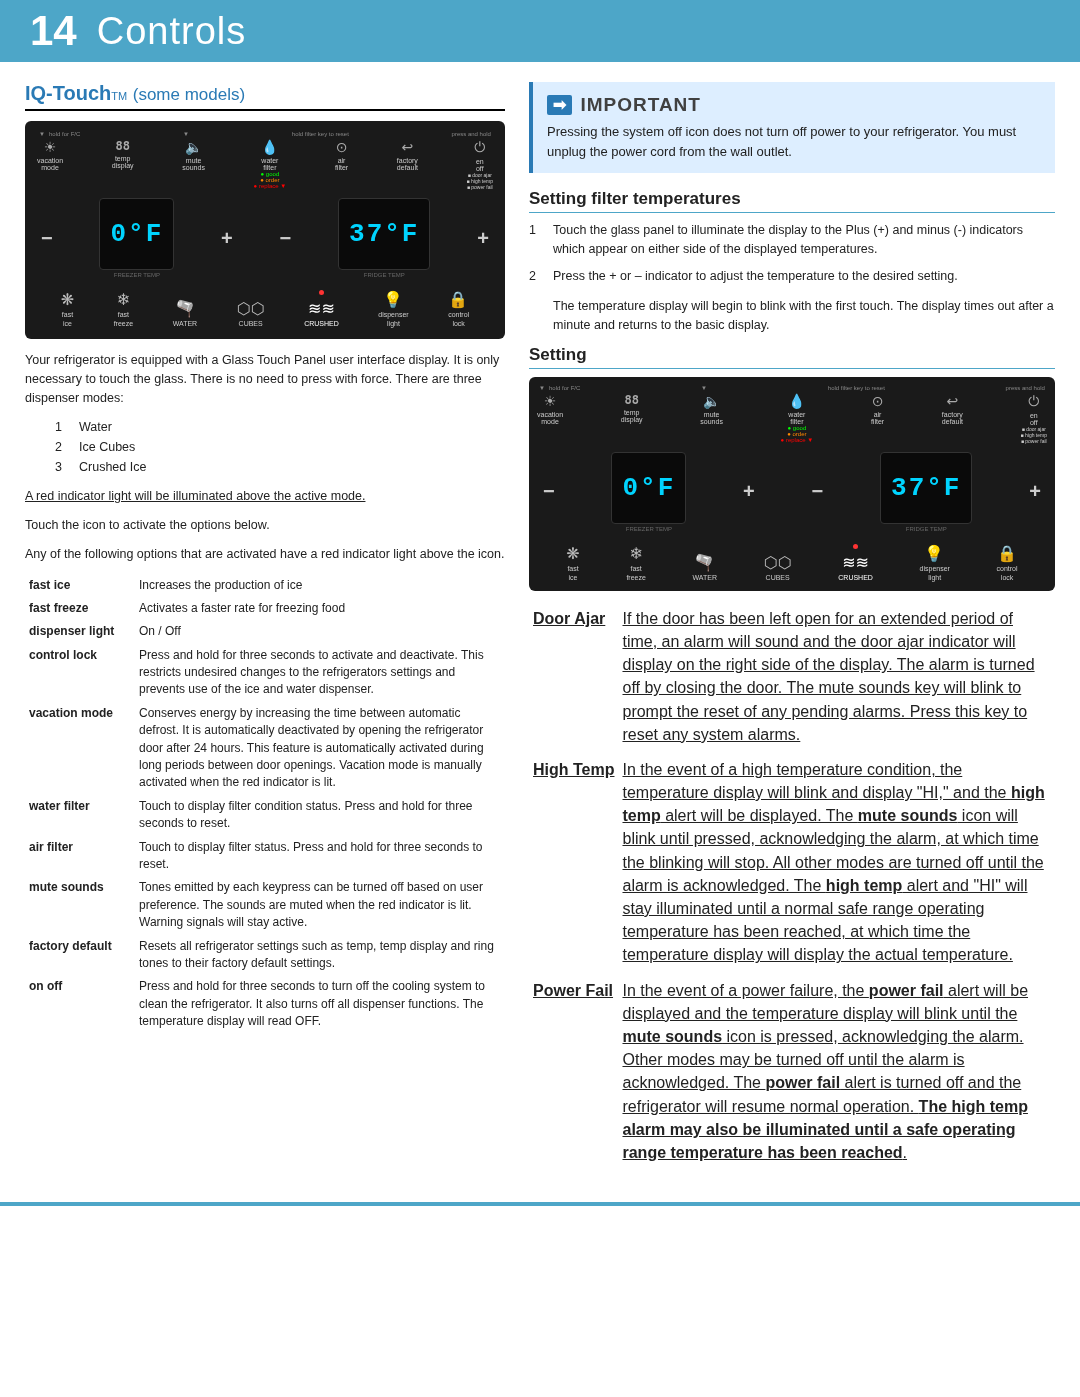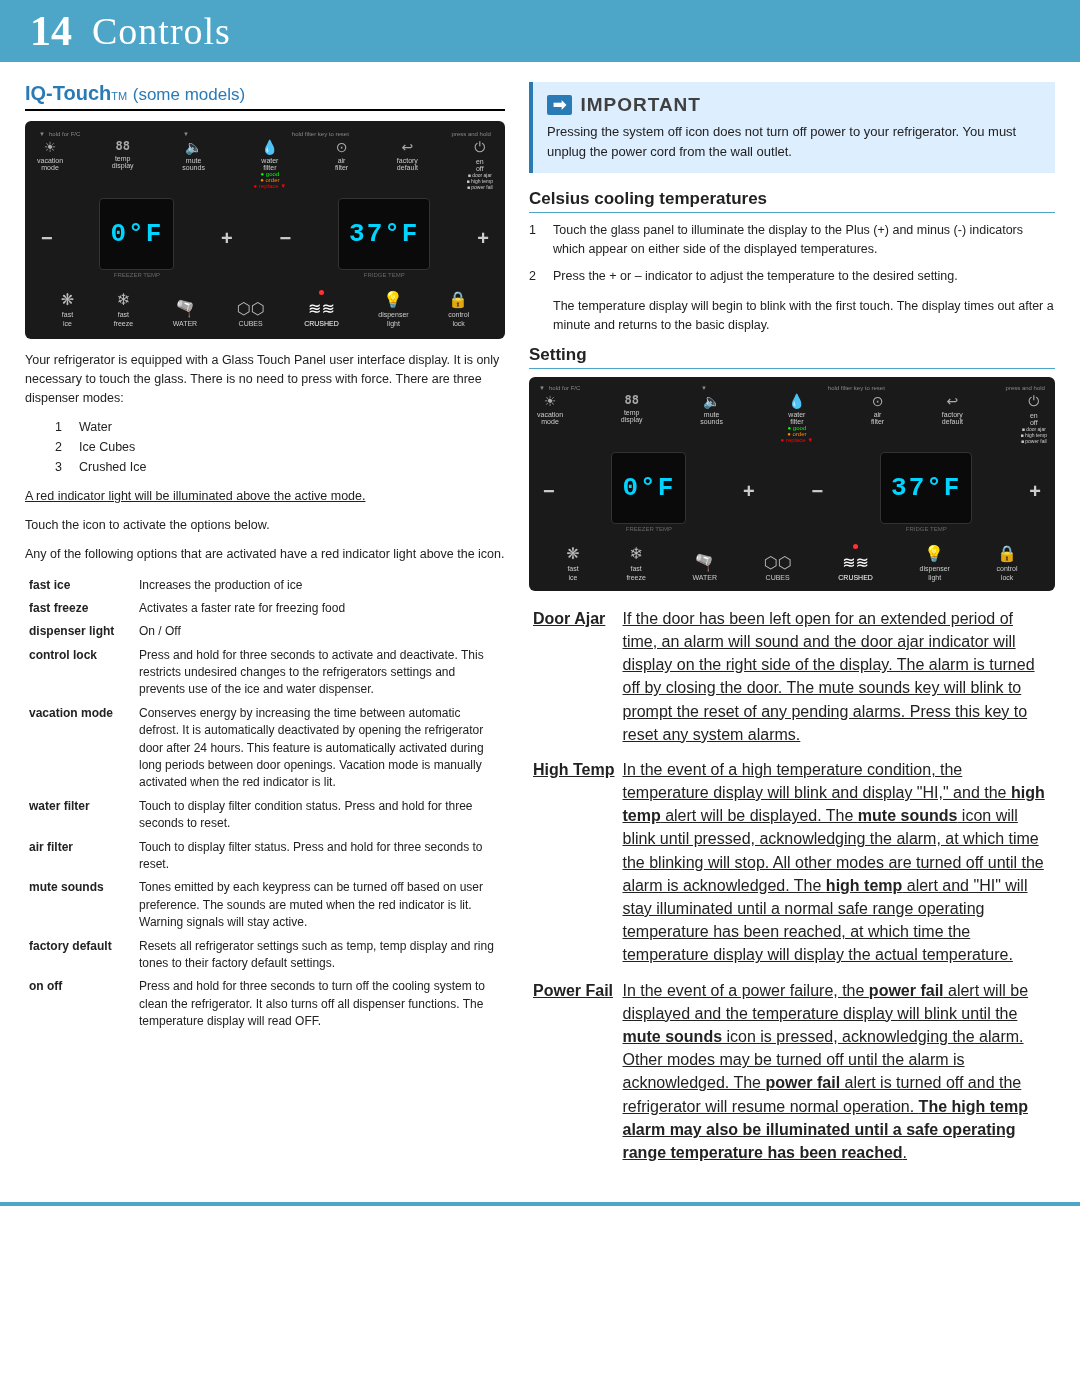--- a/index.html
+++ b/index.html
@@ -12,21 +12,20 @@
       color: #222;
     }
 
     
     .page-header {
       background: #4da6c8;
       display: flex;
       align-items: center;
       padding: 8px 30px;
       height: 62px;
-      font-family: Liberation Serif, serif;
     }
     .page-number {
       font-size: 42px;
       font-weight: bold;
       color: #fff;
       margin-right: 20px;
       line-height: 1;
     }
     .page-title {
       font-size: 38px;
@@ -514,21 +513,21 @@
   <div class="right-col">
 
     <div class="important-box">
       <div class="important-header">
         <span class="important-arrow">➡</span>
         <span class="important-title">IMPORTANT</span>
       </div>
       <p class="important-text">Pressing the system off icon does not turn off power to your refrigerator. You must unplug the power cord from the wall outlet.</p>
     </div>
 
-    <div class="sub-section-title">Celsius cooling temperatures</div>
+    <div class="sub-section-title">Setting filter temperatures</div>
 
     <ol class="cooling-steps">
       <li>
         <span class="step-num">1</span>
         <span class="step-content">Touch the glass panel to illuminate the display to the Plus (+) and minus (-) indicators which appear on either side of the displayed temperatures.</span>
       </li>
       <li>
         <span class="step-num">2</span>
         <span class="step-content">Press the + or – indicator to adjust the temperature to the desired setting.</span>
       </li>

